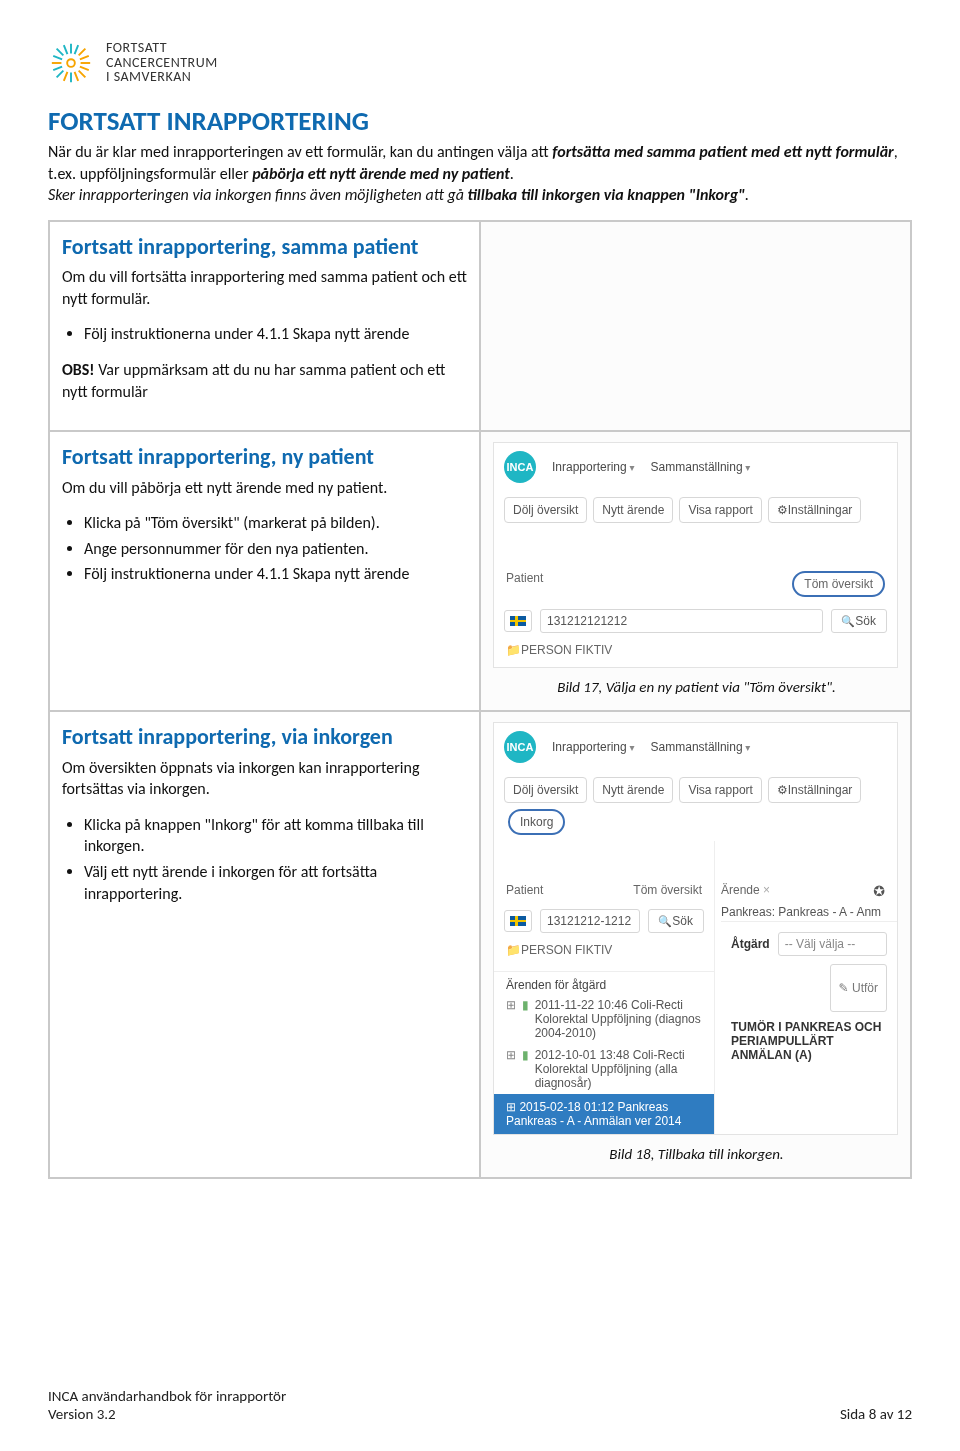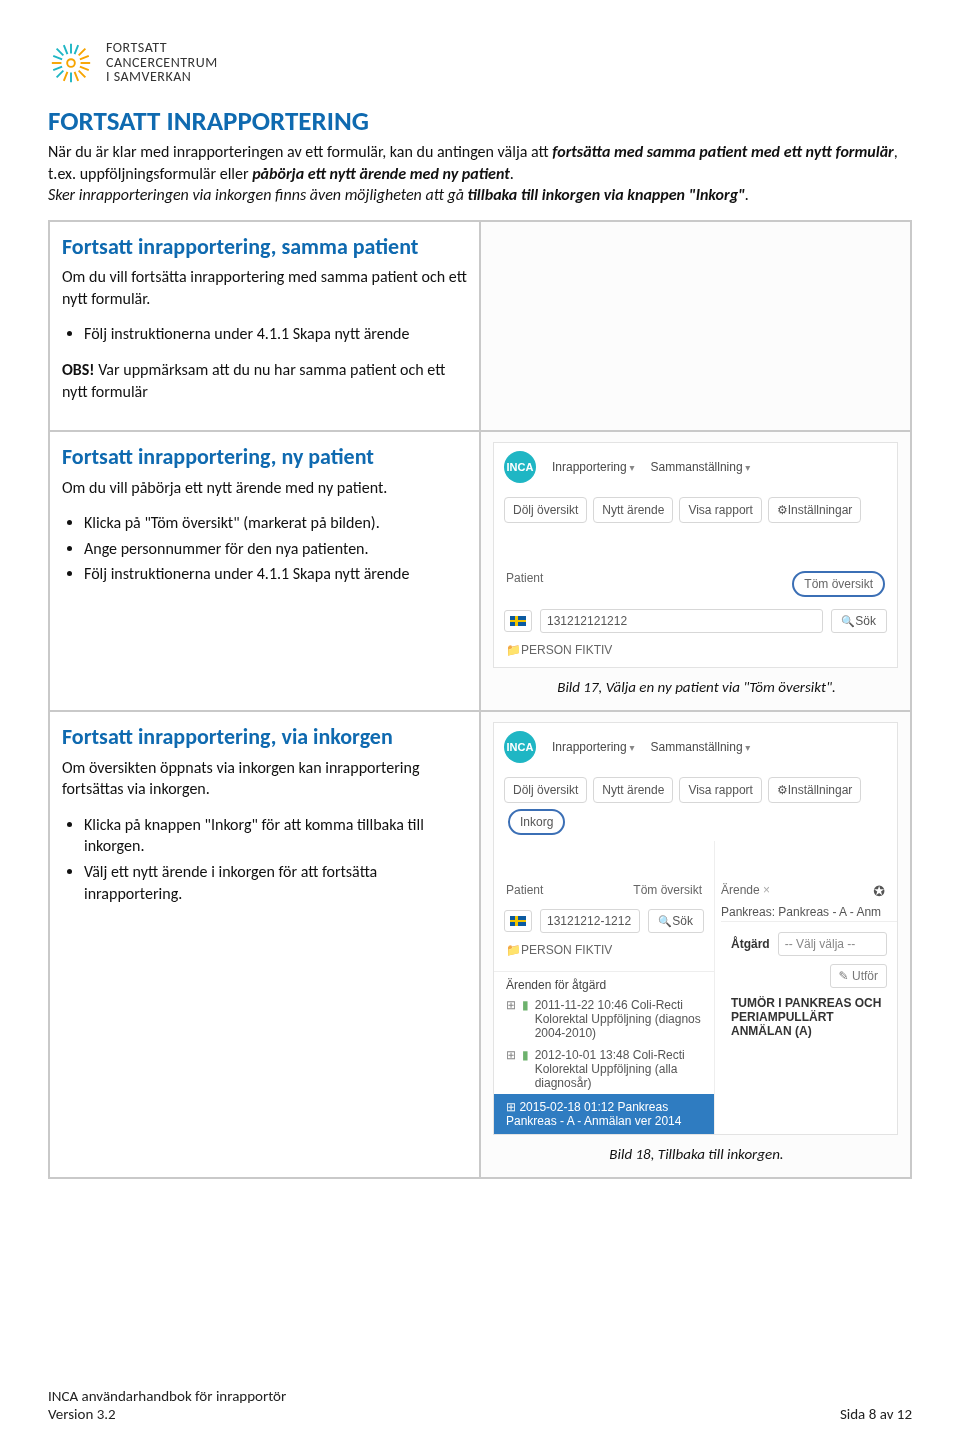--- a/index.html
+++ b/index.html
@@ -137,21 +137,21 @@
   .rightpanel {
     margin-top:2px; padding:6px 10px; border-top:1px solid #eee;
   }
   .rp-title { color:#555; font-size:12px; }
   .rp-row { display:flex; gap:8px; align-items:center; padding:4px 0;}
   .selectfake {
     border:1px solid #d7d7d7; border-radius:3px; padding:4px 6px;
     background:#fff; color:#888; font-size:12px; flex:1;
   }
   .utforbtn {
-    border:1px solid #d7d7d7; border-radius:3px; padding:4px 8px;
+    border:1px solid #d7d7d7; border-radius:3px; padding:16px 8px;
     background:#fff; color:#777; font-size:12px;
   }
   .fatlabel { font-weight:700; color:#333; font-size:12px; padding:4px 0;}
   .miniapp.two .flexwrap { display:flex; }
   .miniapp.two .leftmini { flex:1.25; border-right:1px solid #eee;}
   .miniapp.two .rightmini { flex:1; padding-left:6px;}
   .footer {
     position:absolute; bottom:28px; left:48px; right:48px;
     display:flex; justify-content:space-between;
     font-size:15px; color:#222;

